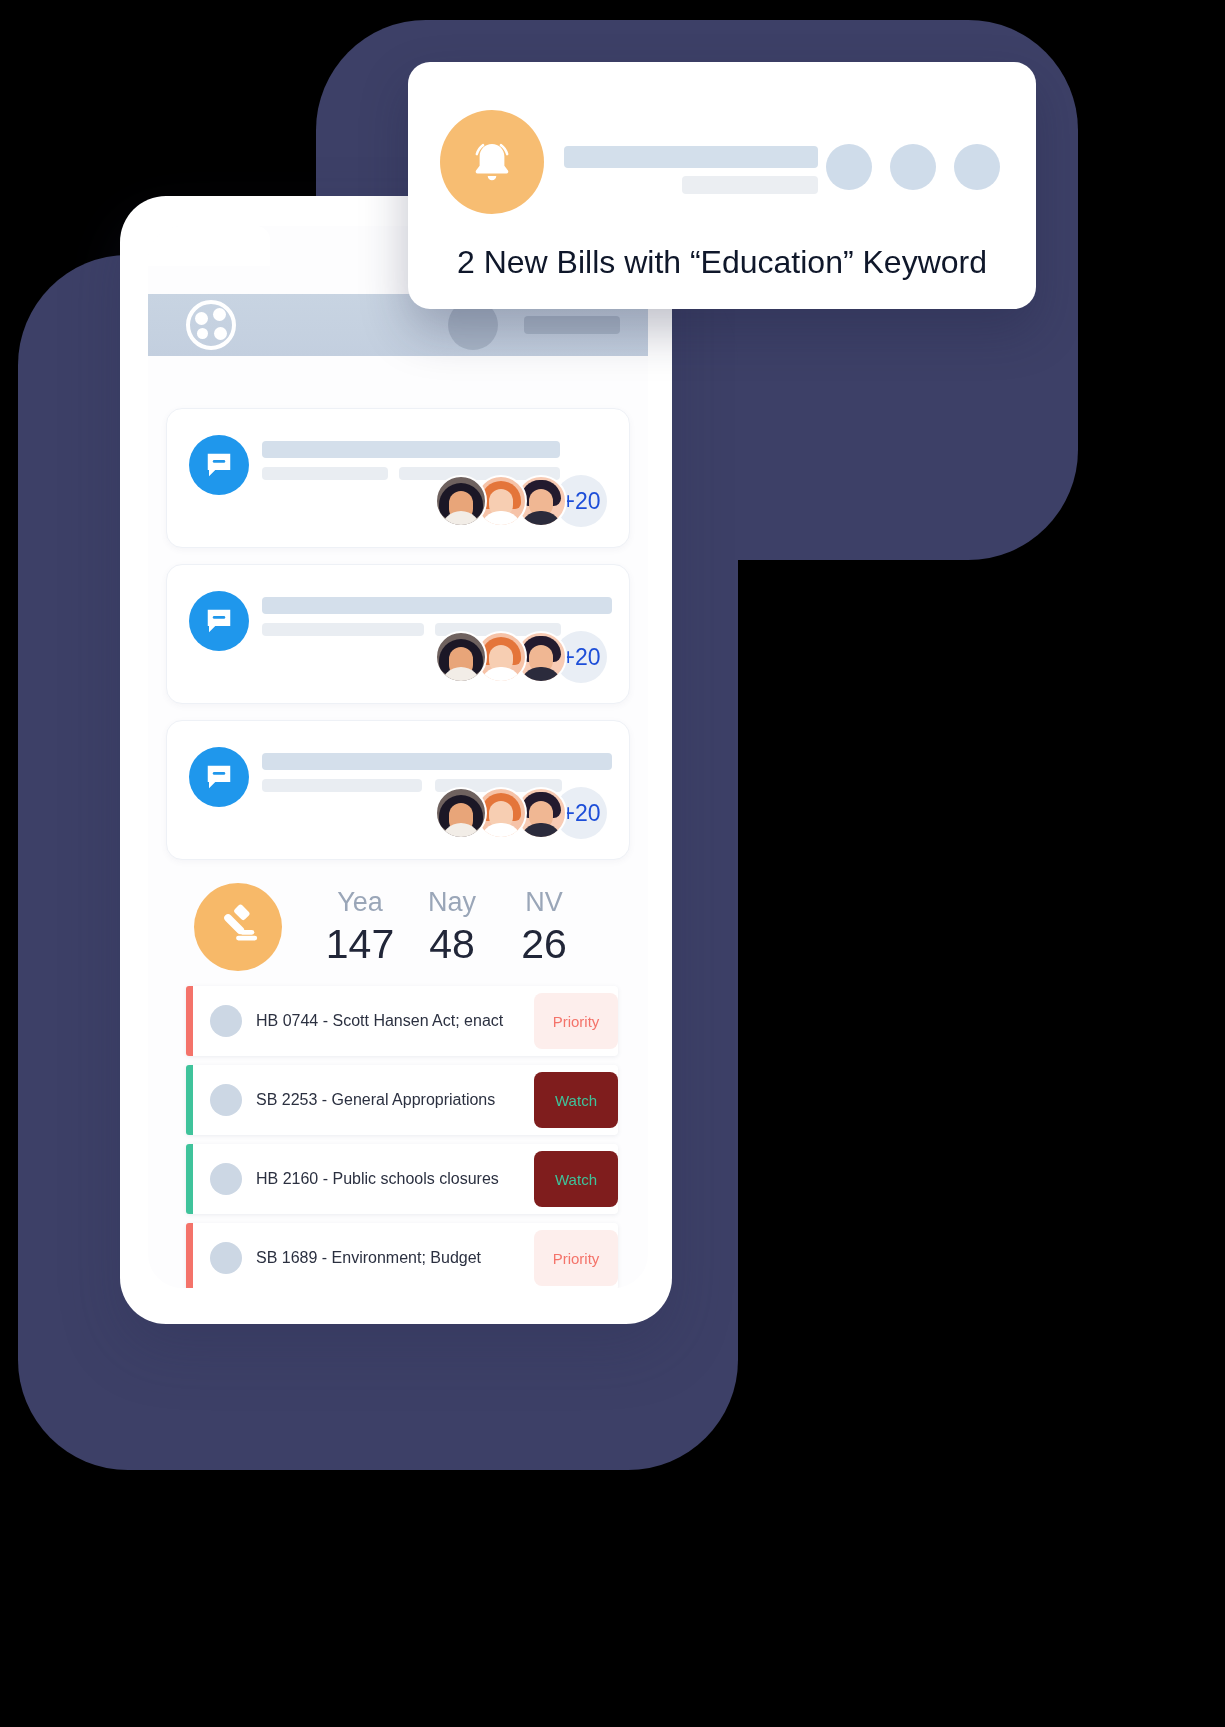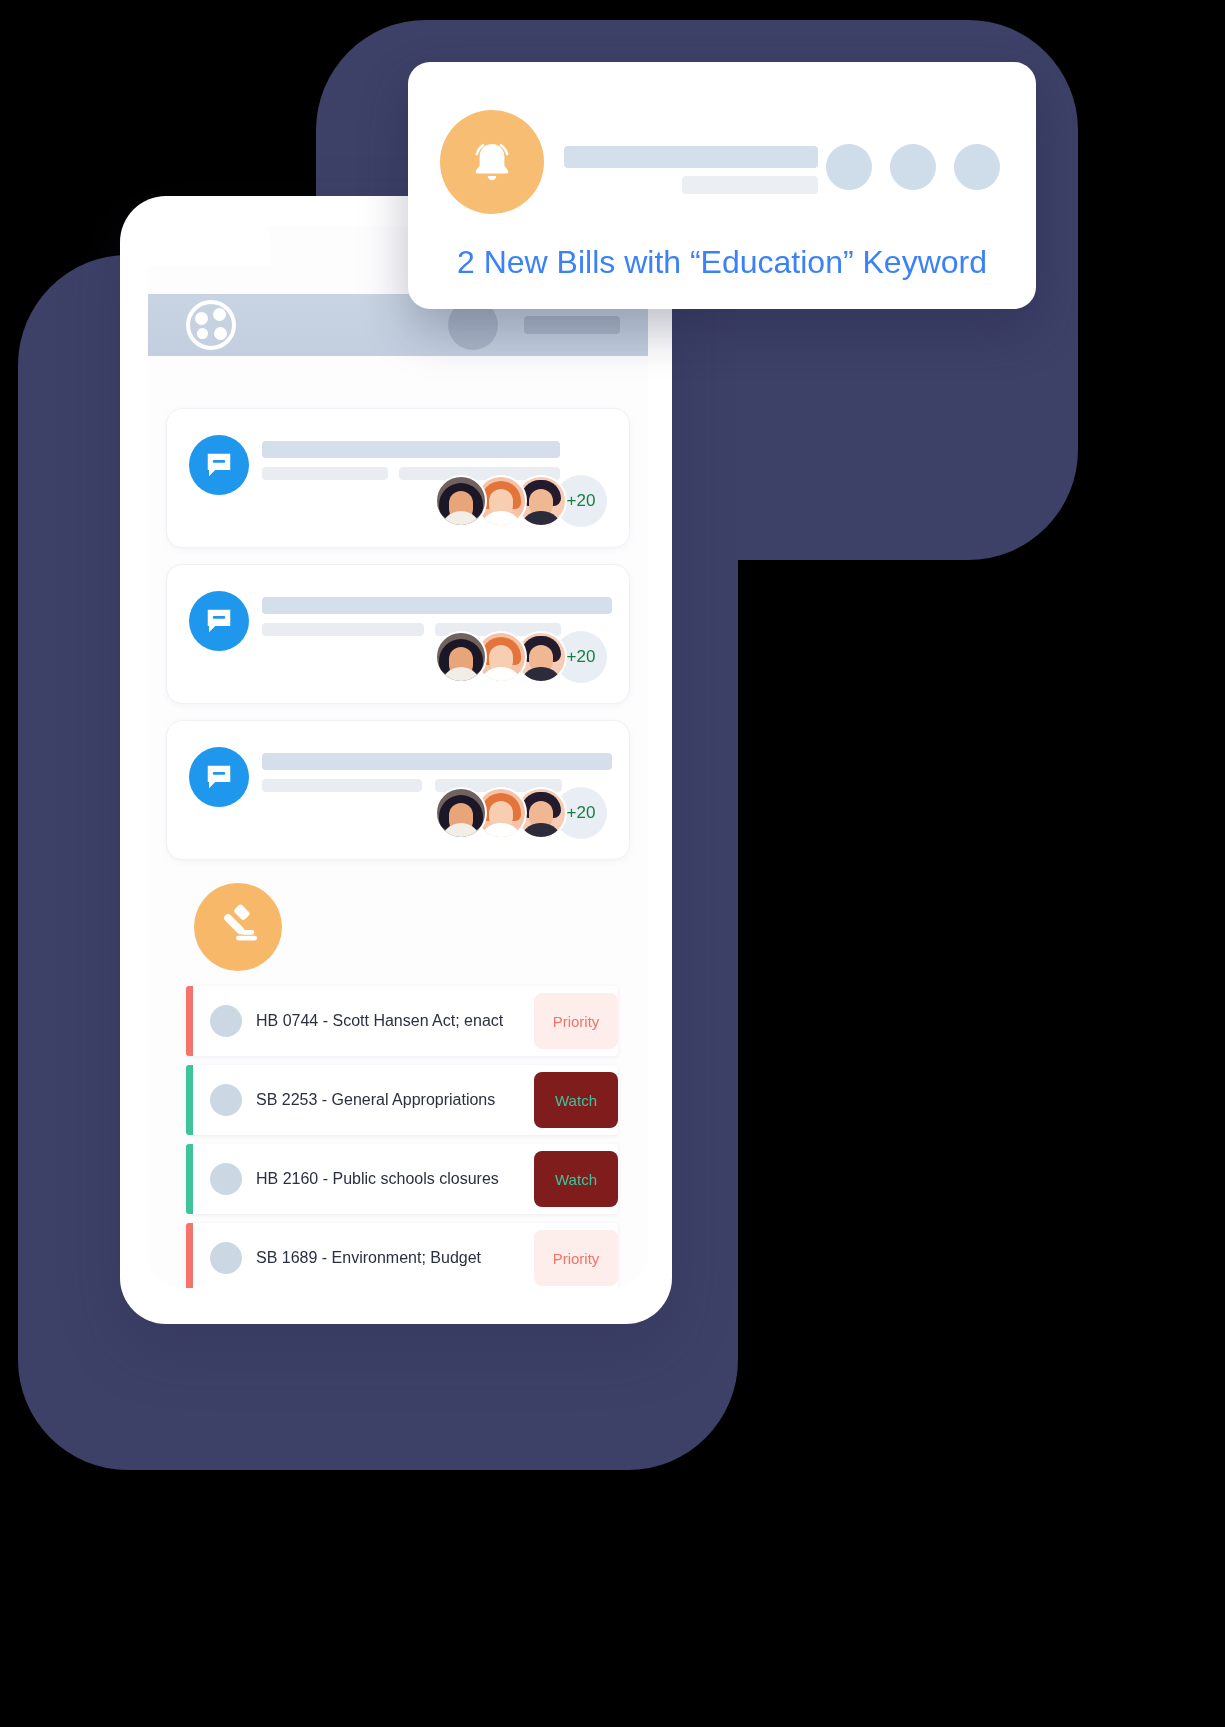--- a/index.html
+++ b/index.html
@@ -115,21 +115,21 @@
   .av {
     width: 52px; height: 52px; border-radius: 50%;
     margin-left: -12px; position: relative; overflow: hidden;
     border: 2px solid #ffffff; flex: 0 0 auto;
   }
   .av:first-child { margin-left: 0; }
   .av-more {
     width: 52px; height: 52px; border-radius: 50%;
     margin-left: -12px; background: #e9eef5;
     display: flex; align-items: center; justify-content: center;
-    font-size: 17px; color: #15803d; position: relative; z-index: 0;
+    font-size: 23px; color: #1d4ed8; position: relative; z-index: 0;
     flex: 0 0 auto;
   }
   .av-1 { background: #6f625f; z-index: 3; }
   .av-2 { background: #f6c3a8; z-index: 2; }
   .av-3 { background: #f8cbb4; z-index: 1; }
   .av i { position: absolute; display: block; }
   
   .av-1 .hair { width:44px;height:36px; left:2px; top:6px; background:#1b1726; border-radius:22px 22px 12px 12px; }
   .av-1 .face { width:24px;height:30px; left:12px; top:14px; background:#e8a579; border-radius:12px; }
   .av-1 .body { width:40px;height:20px; left:4px; top:34px; background:#f2ede7; border-radius:20px 20px 0 0; }
@@ -214,21 +214,21 @@
   .notif-line-2 {
     position: absolute; left: 274px; top: 114px;
     width: 136px; height: 18px; border-radius: 4px; background: #ebeef2;
   }
   .notif-dots { position: absolute; right: 36px; top: 82px; display: flex; gap: 18px; }
   .notif-dots span {
     width: 46px; height: 46px; border-radius: 50%; background: #cfdcea; display: block;
   }
   .notif-text {
     position: absolute; left: 0; bottom: 28px; width: 100%;
-    text-align: center; font-size: 32px; color: #3b82f6;
+    text-align: center; font-size: 32px; color: #0f172a;
   }
 </style>
 </head>
 <body>
 
 <div id="stage">
 
   <div class="navy-blob navy-a"></div>
   <div class="navy-blob navy-b"></div>
 
@@ -342,20 +342,34 @@
       <div class="gavel">
         <svg viewBox="0 0 48 48">
           <g fill="#fff">
             <rect x="21" y="3" width="15" height="11" rx="3" transform="rotate(45 28 8)"></rect>
             <rect x="7" y="17" width="26" height="8" rx="4" transform="rotate(45 20 21)"></rect>
             <rect x="22" y="33" width="22" height="5" rx="2.5"></rect>
             <rect x="26" y="27" width="15" height="5" rx="2.5"></rect>
           </g>
         </svg>
       </div>
+      <div class="vote-stats">
+        <div class="vote-col">
+          <div class="vote-label">Yea</div>
+          <div class="vote-num">147</div>
+        </div>
+        <div class="vote-col">
+          <div class="vote-label">Nay</div>
+          <div class="vote-num">48</div>
+        </div>
+        <div class="vote-col">
+          <div class="vote-label">NV</div>
+          <div class="vote-num">26</div>
+        </div>
+      </div>
     </div>
 
     <div class="bill-list">
 
       <div class="bill-row">
         <span class="bill-accent" style="background:#f4736a"></span>
         <span class="bill-dot"></span>
         <span class="bill-title">HB 0744 - Scott Hansen Act; enact</span>
         <span class="bill-badge badge-priority">Priority</span>
       </div>

